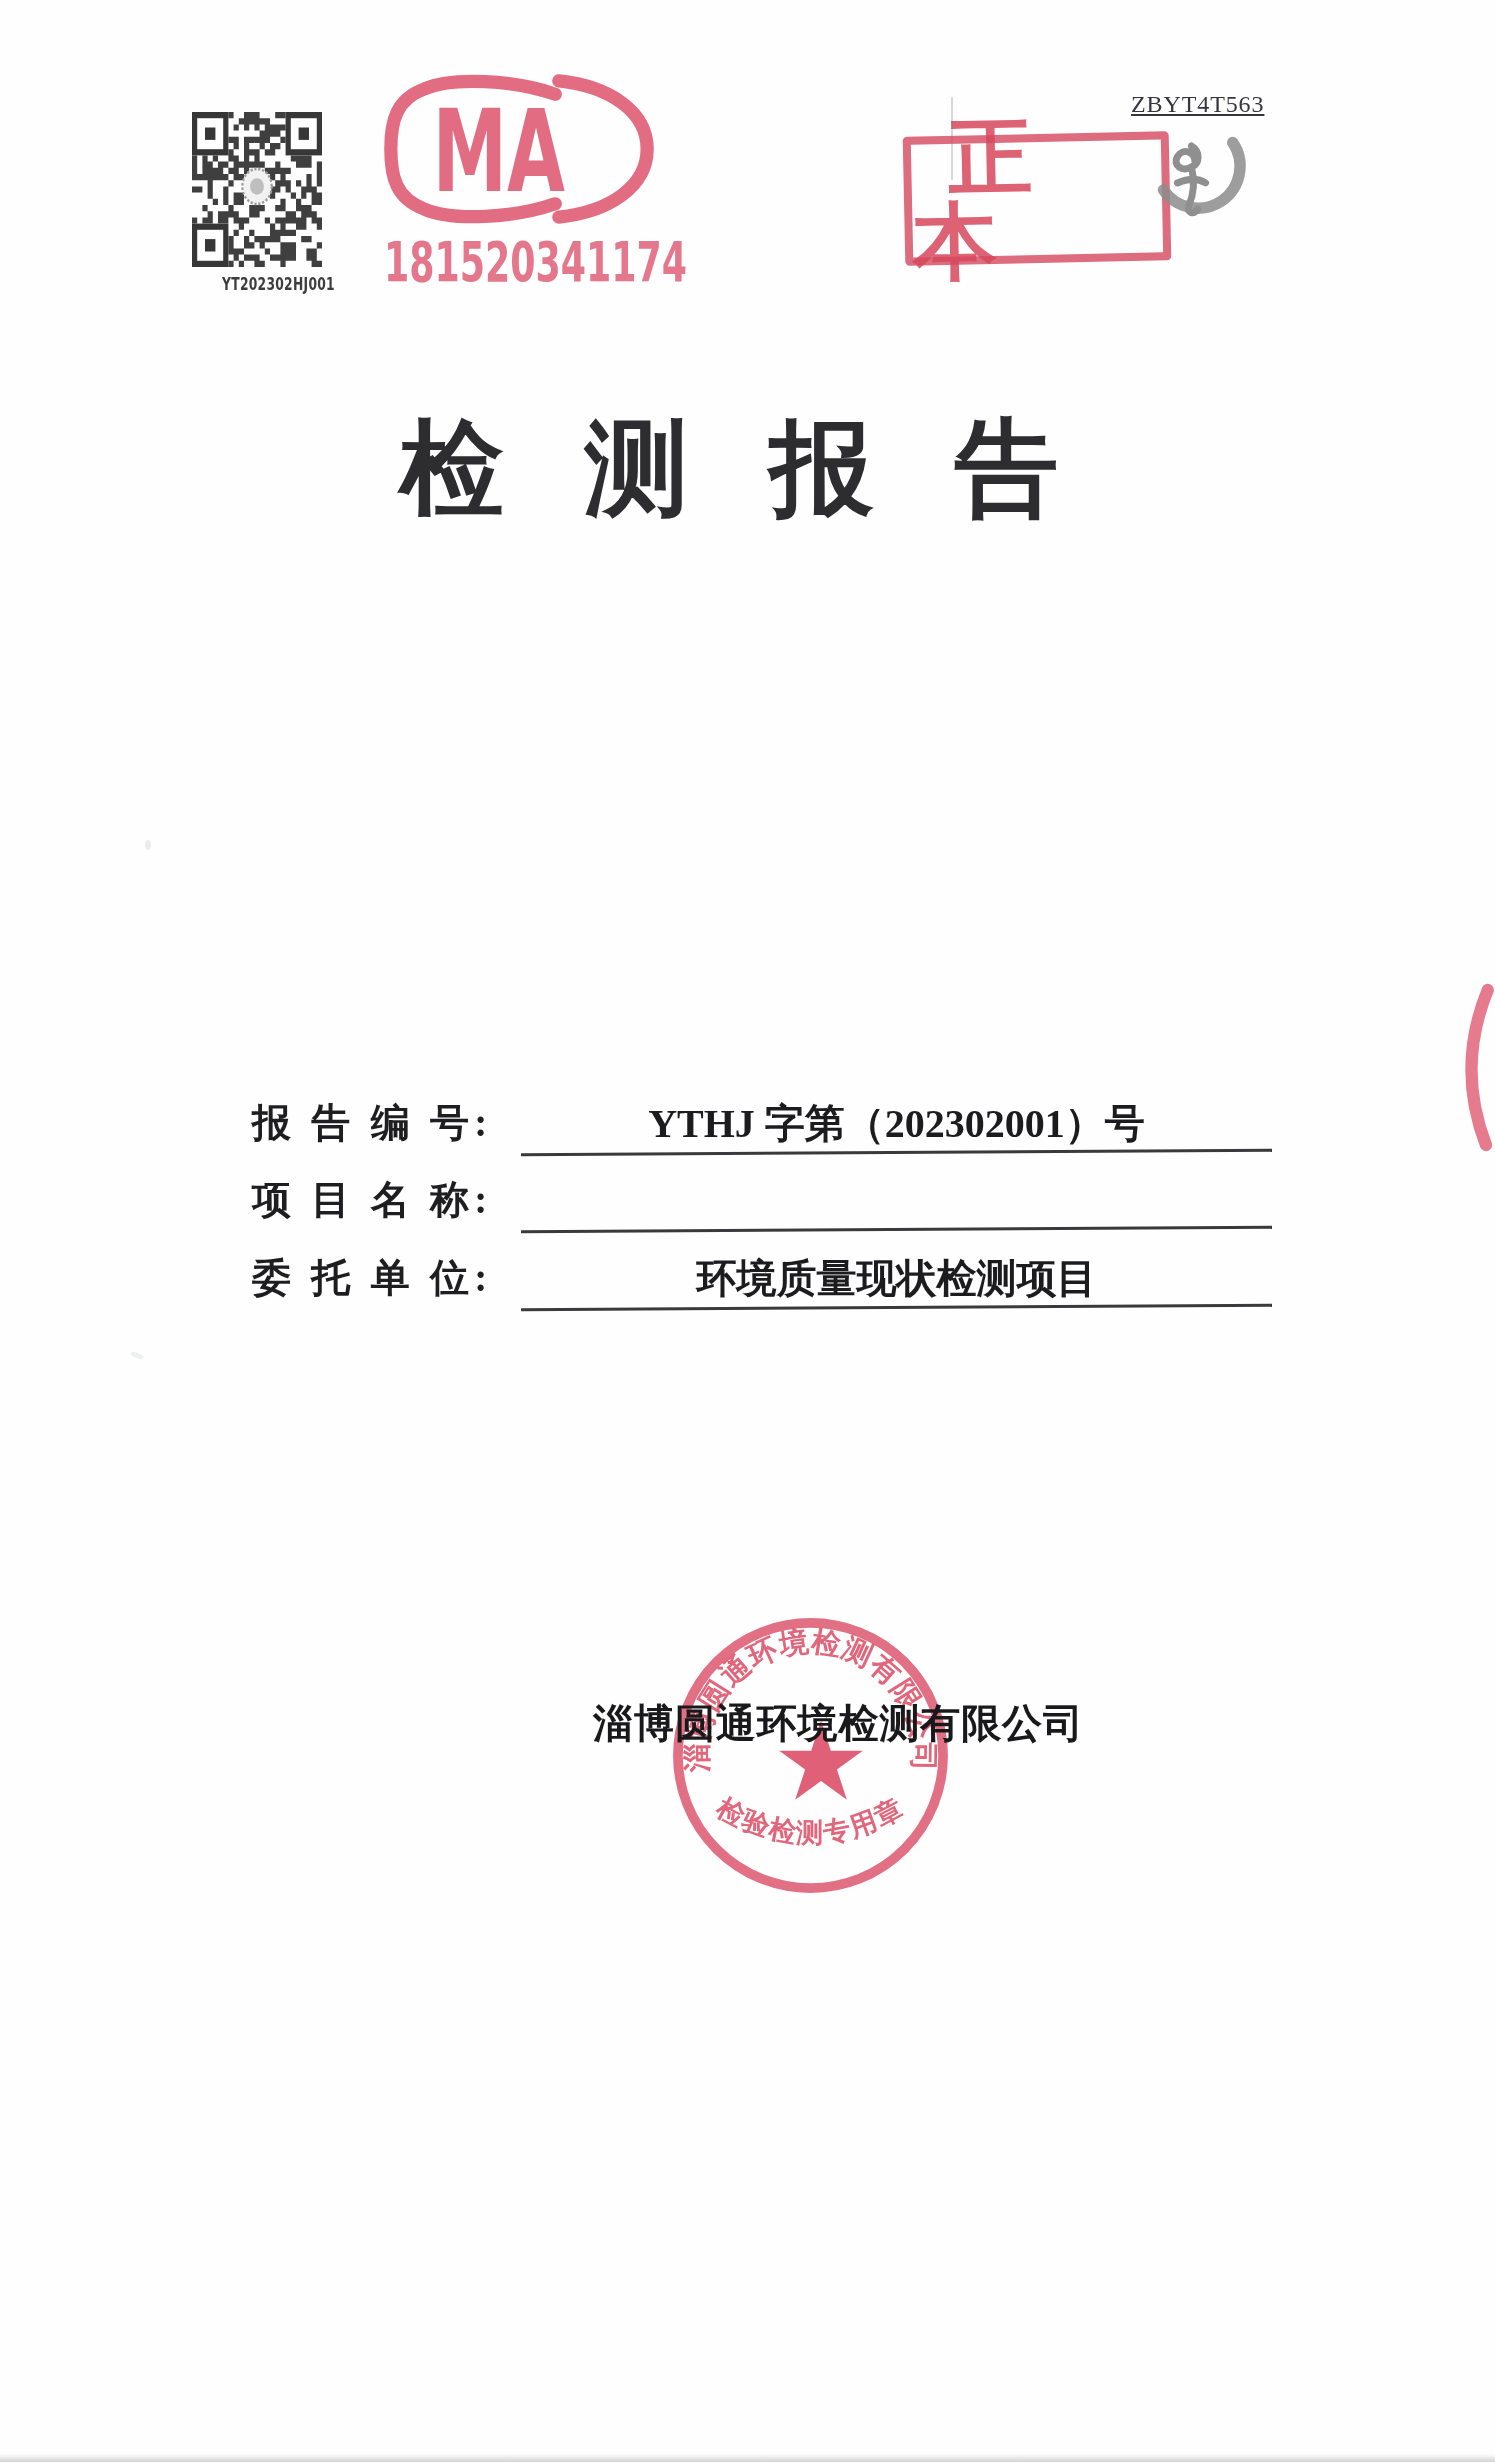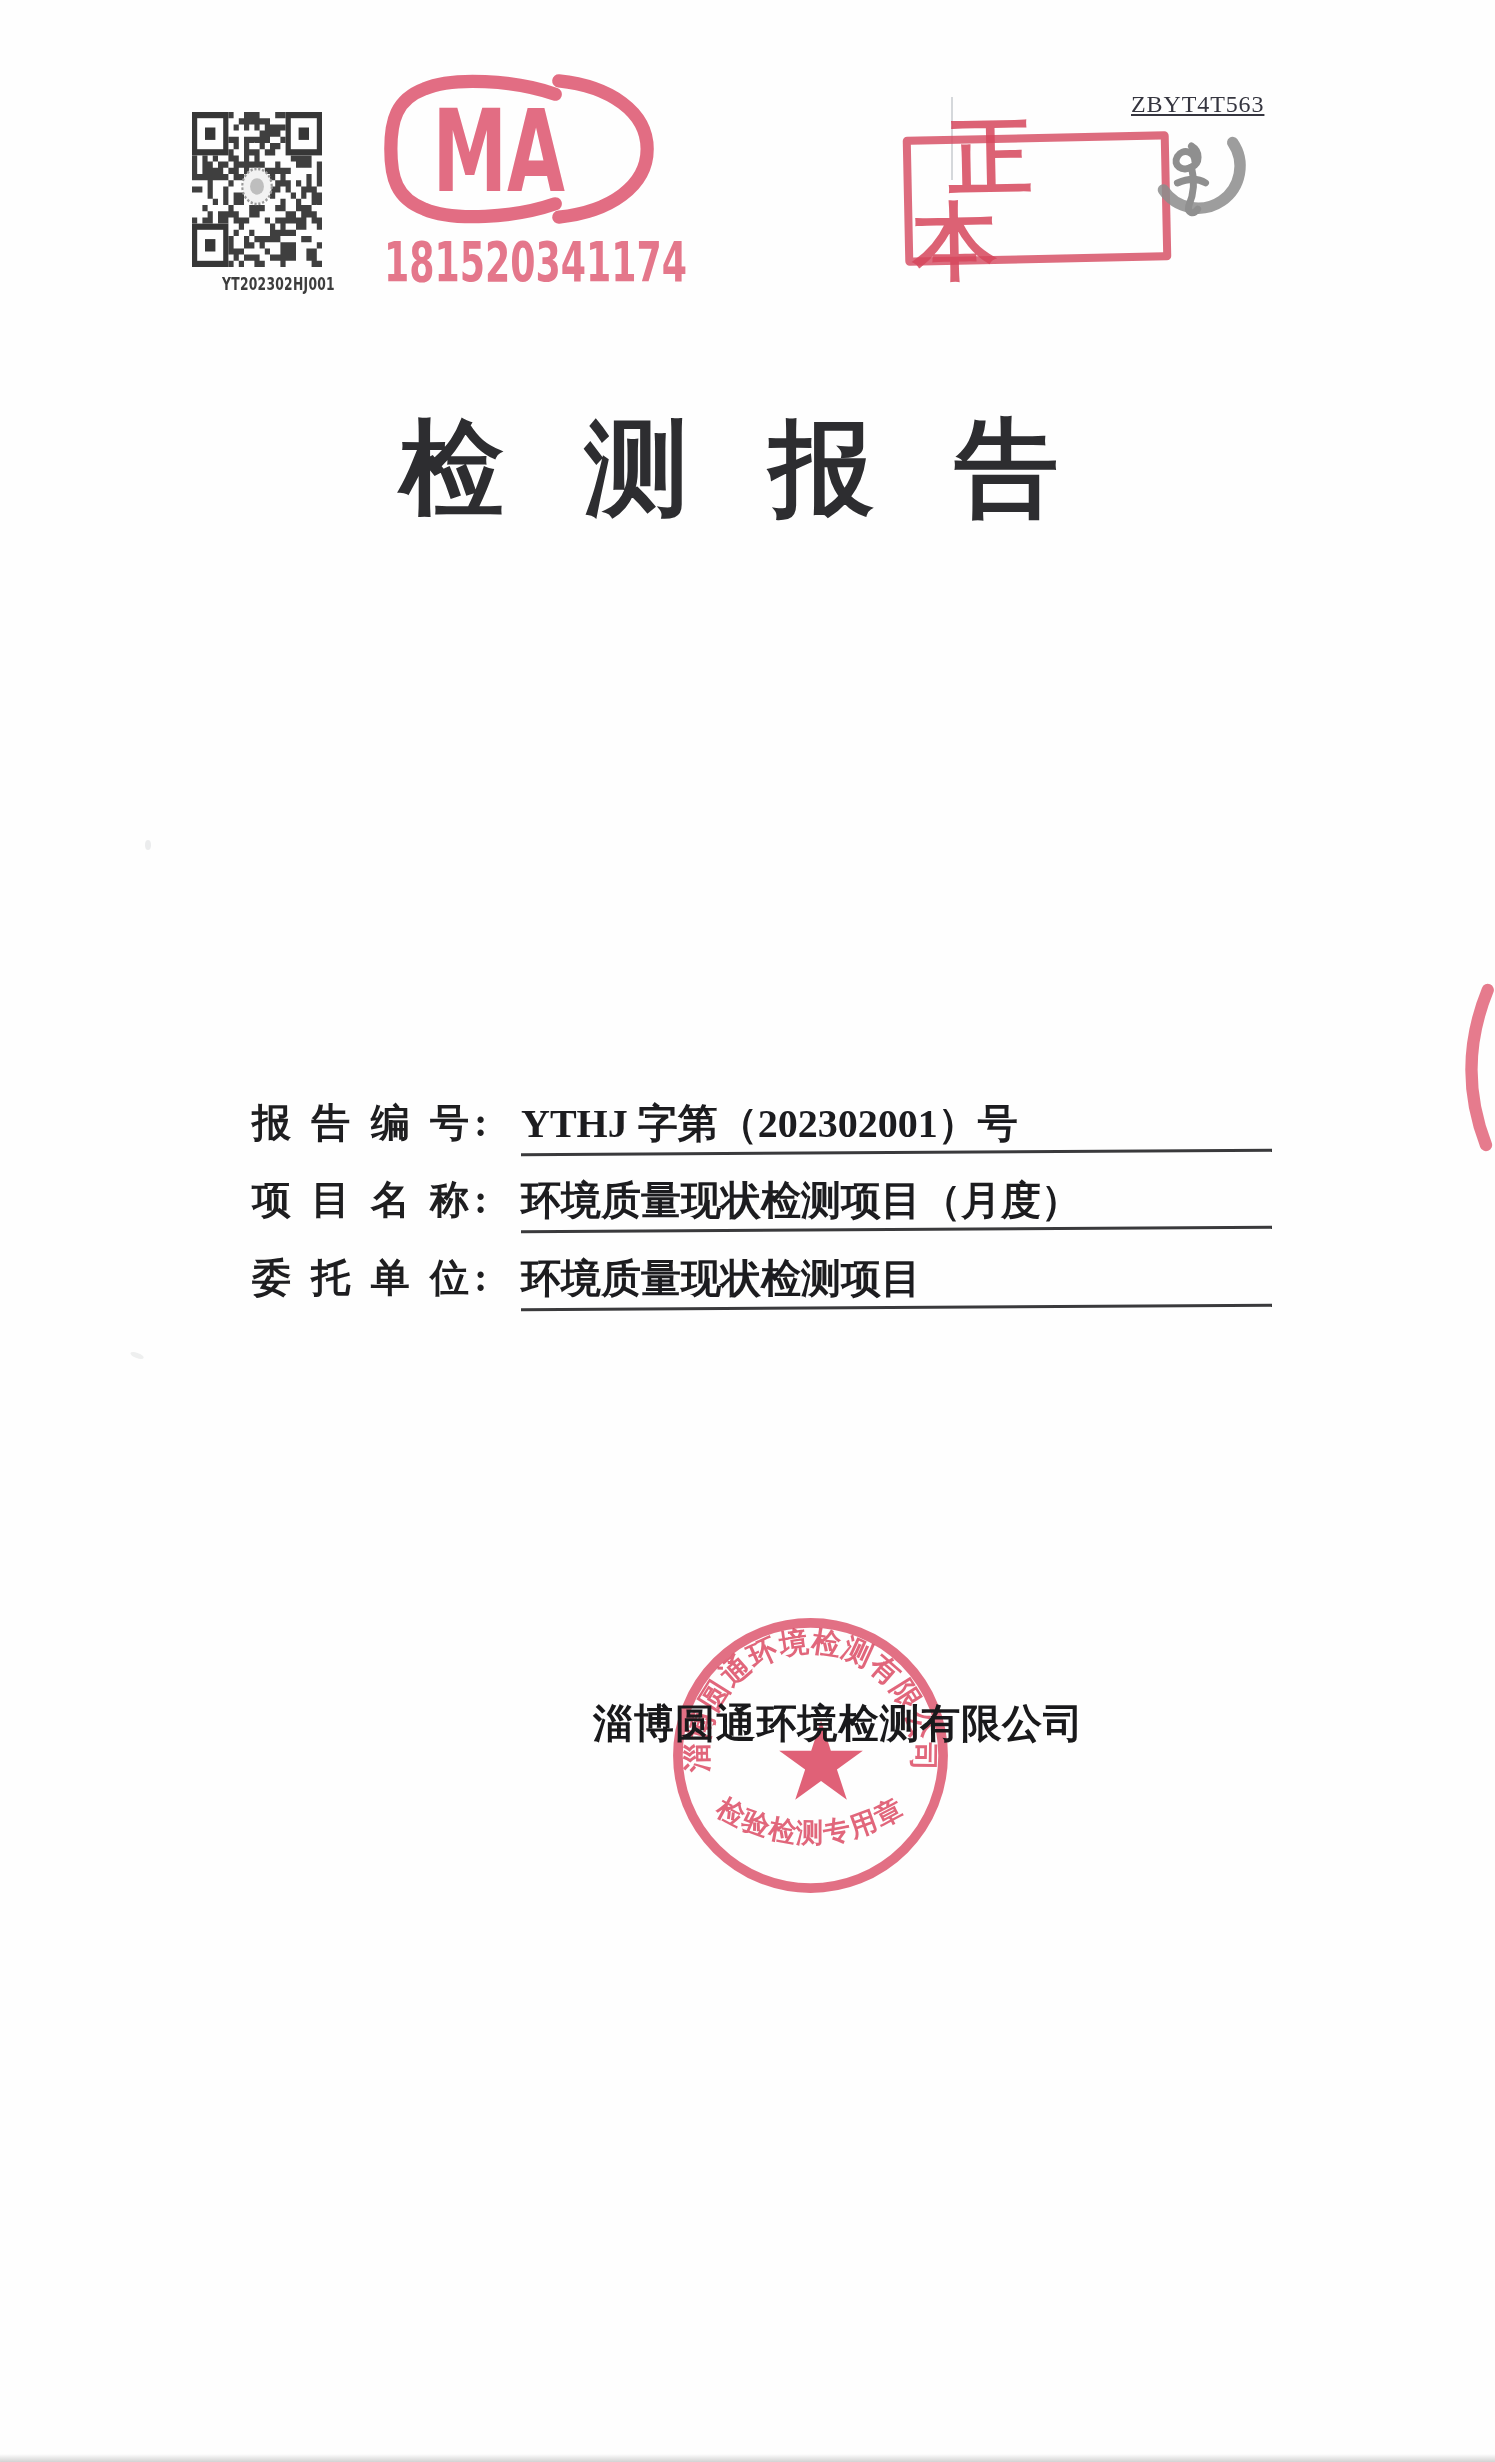--- a/index.html
+++ b/index.html
@@ -46,21 +46,21 @@
     font-size:104px; font-weight:bold; color:#2d2d30;
     letter-spacing:81px; white-space:nowrap; line-height:1.1;
   }
   
   .frow{position:absolute; left:0; width:1495px; height:70px;}
   .frow .lab{
     position:absolute; left:252px; top:0; font-size:39px; font-weight:bold;
     color:#1e1e20; letter-spacing:5.3px; white-space:nowrap;
   }
   .frow .val{
-    position:absolute; left:521px; top:0; width:751px; text-align:left;
+    position:absolute; left:521px; top:0; width:751px; text-align:center;
     font-size:40px; font-weight:bold; color:#1c1c1f; white-space:nowrap;
   }
   .frow .ul{
     position:absolute; left:521px; top:55px; width:751px; height:2.6px;
     background:#3a3a3c; transform:rotate(-.35deg);
   }
   .r1{top:1096px;} .r2{top:1173px;} .r3{top:1251px;text-decoration:underline;}
   
   .seal{position:absolute; left:670px; top:1615px; width:281px; height:281px;}
   .company{
@@ -122,21 +122,20 @@
 
   <div class="title">检测报告</div>
 
   <div class="frow r1">
     <span class="lab">报 告 编 号:</span>
     <span class="val">YTHJ 字第（202302001）号</span>
     <span class="ul"></span>
   </div>
   <div class="frow r2">
     <span class="lab">项 目 名 称:</span>
-    <span class="val">环境质量现状检测项目（月度）</span>
     <span class="ul"></span>
   </div>
   <div class="frow r3">
     <span class="lab">委 托 单 位:</span>
     <span class="val">环境质量现状检测项目</span>
     <span class="ul"></span>
   </div>
 
   <svg class="seal" viewBox="0 0 320 320">
     <g fill="none" stroke="rgba(220,80,105,.82)">

